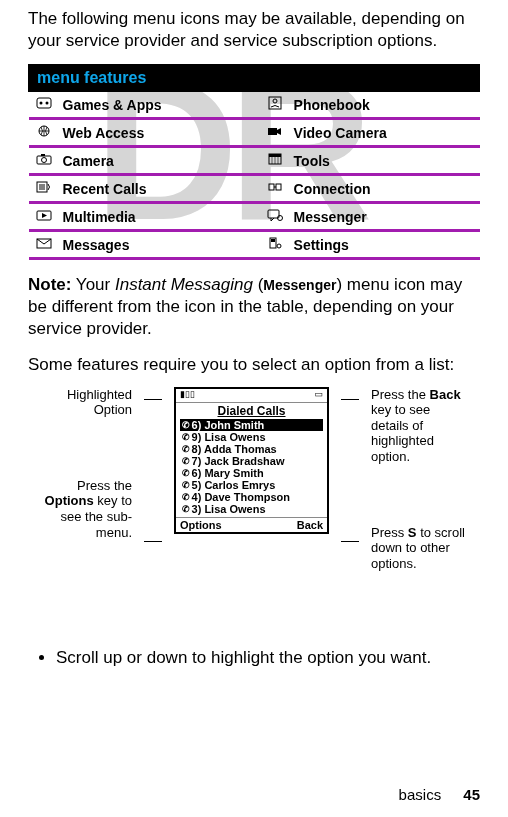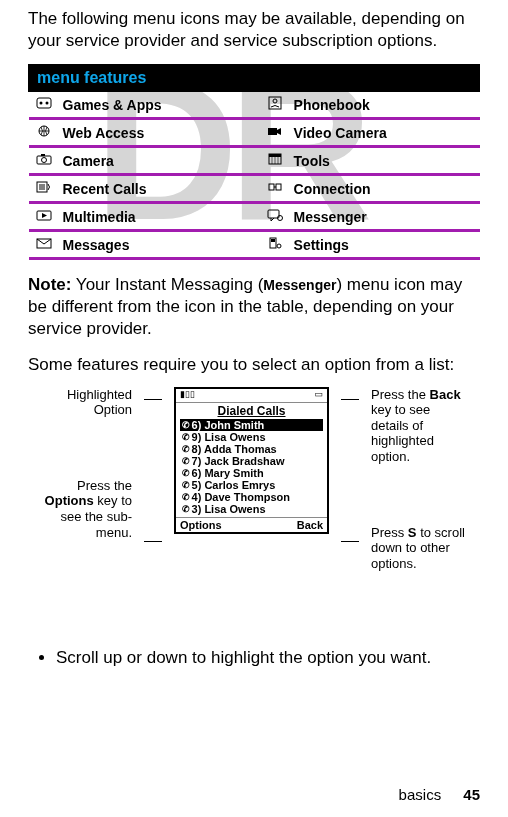--- a/index.html
+++ b/index.html
@@ -52,21 +52,21 @@
     text-align: center;
   }
   .icon-box {
     display: inline-block;
     width: 18px;
     height: 14px;
   }
   .feature-label { font-weight: bold; font-size: 14px; }
   .note-para { font-size: 17px; line-height: 1.3; margin-bottom: 14px; }
   .note-para .note-word { font-weight: bold; }
-  .note-para .im-text { }
+  .note-para .im-text { font-style: italic; }
   .note-para .mess-text { font-weight: bold; font-size:14px; }
   .some-features { font-size: 17px; line-height: 1.3; margin-bottom: 10px; }
   .phone-diagram { display: flex; align-items: flex-start; justify-content: center; gap: 12px; margin-bottom: 16px; }
   .label-col-left { width: 95px; text-align: right; font-size: 13px; line-height: 1.2; }
   .label-col-right { width: 100px; text-align: left; font-size: 13px; line-height: 1.2; }
   .label-block { margin-bottom: 60px; }
   .label-block.lower-left { margin-top: 27px; }
   .label-block .bold-key { font-weight: bold; }
   .phone-screen {
     width: 155px;

